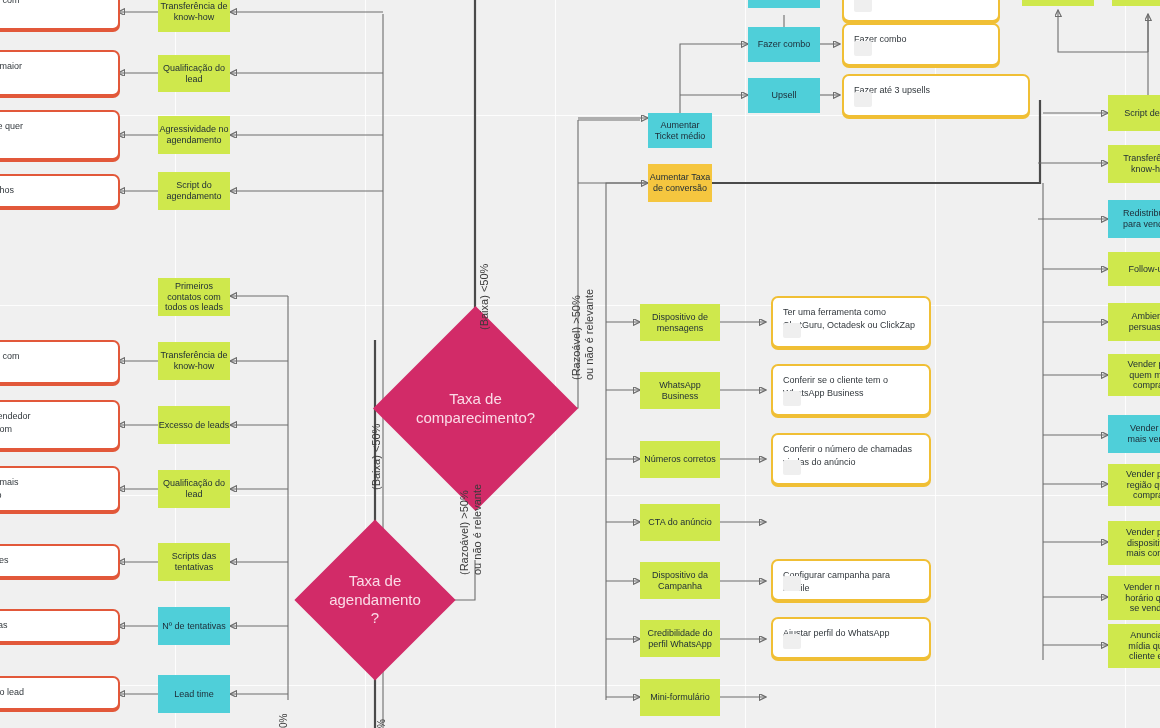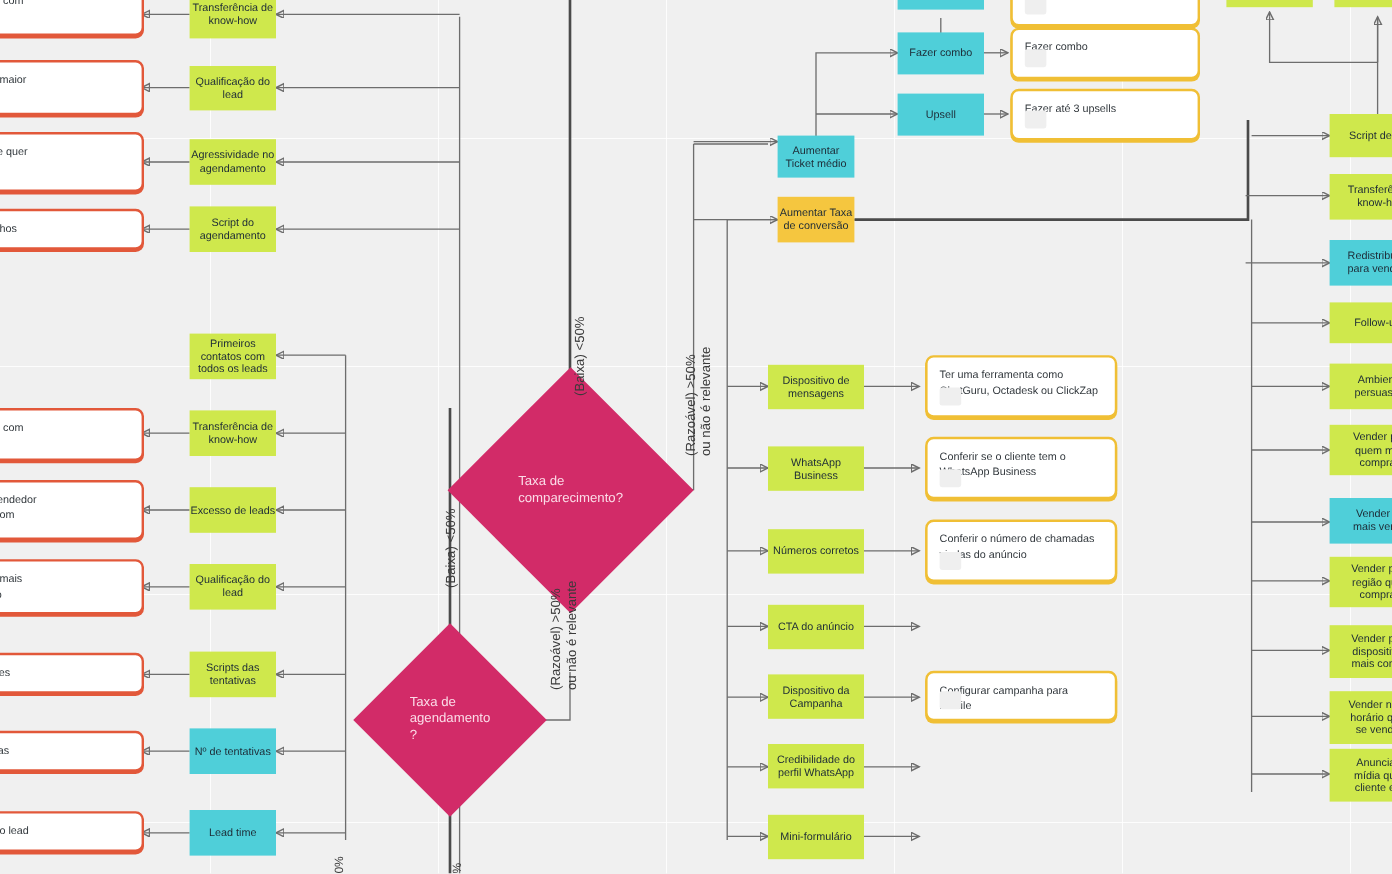--- a/index.html
+++ b/index.html
@@ -40,21 +40,21 @@
   .yellowbox{background:#f5c63f;font-size:9px;}
 
   
   .diamond{position:absolute;}
   .diamond .shape{
     position:absolute;inset:0;background:#d22b68;
     transform:rotate(45deg);
   }
   .diamond .txt{
     position:absolute;inset:0;display:flex;align-items:center;justify-content:center;
-    color:#fbdbe7;font-size:11px;line-height:1.25;z-index:2;
+    color:#fbdbe7;font-size:15px;text-align:center;line-height:1.25;z-index:2;
   }
 
   
   .card{
     position:absolute;box-sizing:border-box;
     background:#fff;border-radius:7px;
     font-size:9px;color:#32383d;line-height:1.45;
     padding:8px 10px 6px 10px;
     overflow:hidden;
   }
@@ -318,38 +318,42 @@
   </div>
 
   <div class="card yellow" style="left:842px;top:-22px;width:158px;height:44px;">
     <div></div>
     <div class="chip"></div>
   </div>
   <div class="card yellow" style="left:842px;top:23px;width:158px;height:43px;">
     <div>Fazer combo</div>
     <div class="chip"></div>
   </div>
-  <div class="card yellow" style="left:842px;top:74px;width:158px;height:43px;">
+  <div class="card yellow" style="left:842px;top:74px;width:188px;height:43px;">
     <div>Fazer até 3 upsells</div>
     <div class="chip"></div>
   </div>
   <div class="card yellow" style="left:771px;top:296px;width:160px;height:52px;">
     <div>Ter uma ferramenta como ChatGuru, Octadesk ou ClickZap</div>
     <div class="chip"></div>
   </div>
   <div class="card yellow" style="left:771px;top:364px;width:160px;height:52px;">
     <div>Conferir se o cliente tem o WhatsApp Business</div>
     <div class="chip"></div>
   </div>
   <div class="card yellow" style="left:771px;top:433px;width:160px;height:52px;">
     <div>Conferir o número de chamadas vindas do anúncio</div>
     <div class="chip"></div>
   </div>
   <div class="card yellow" style="left:771px;top:559px;width:160px;height:42px;">
     <div>Configurar campanha para mobile</div>
+    <div class="chip"></div>
+  </div>
+  <div class="card yellow" style="left:771px;top:617px;width:160px;height:42px;">
+    <div>Ajustar perfil do WhatsApp</div>
     <div class="chip"></div>
   </div>
 
   <div class="node green" style="left:1022px;top:-16px;width:72px;height:22px;"></div>
   <div class="node green" style="left:1112px;top:-16px;width:72px;height:22px;"></div>
 
   <div class="node green" style="left:1108px;top:95px;width:80px;height:36px;">
     <span style="white-space:pre-line">Script de ve</span>
   </div>
   <div class="node green" style="left:1108px;top:145px;width:80px;height:38px;">

